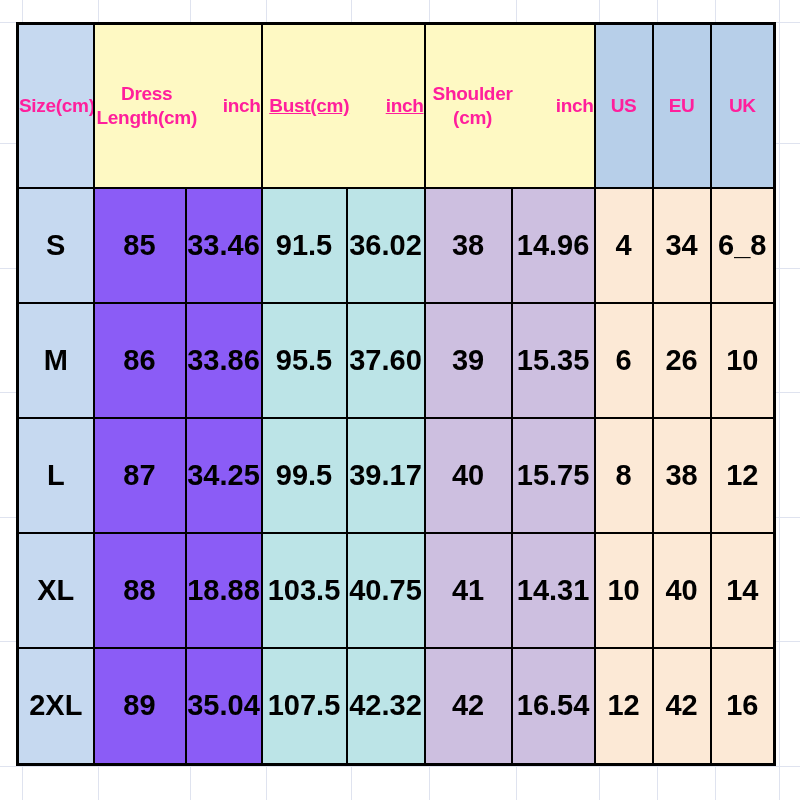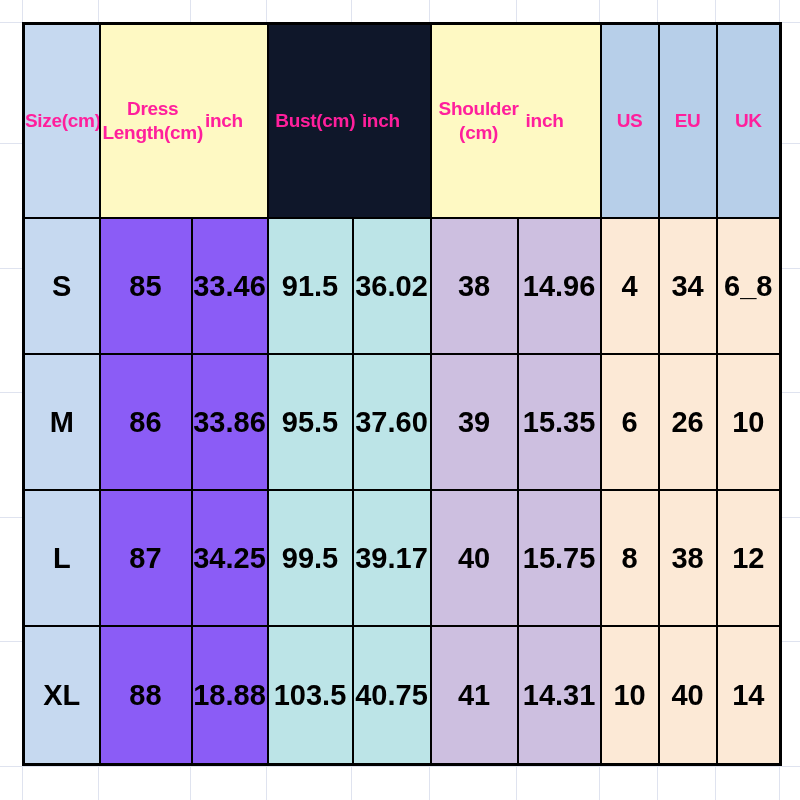--- a/index.html
+++ b/index.html
@@ -32,21 +32,21 @@
   #bg-grid .hline {
     position: absolute;
     left: 0; right: 0;
     height: 1px;
     background: #dfe3ef;
   }
 
   
   #chart-wrap {
     position: absolute;
-    left: 22px;
+    left: 16px;
     top: 22px;
     width: 757px;
     height: 744px;
     z-index: 2;
   }
   table.size-chart {
     border-collapse: collapse;
     table-layout: fixed;
     width: 757px;
     height: 744px;
@@ -63,39 +63,39 @@
   
   tr.header-row td {
     color: #ff1f9c;
     font-weight: bold;
     font-size: 19px;
     line-height: 1.25;
     letter-spacing: -0.3px;
   }
   td.h-size   { background: #c6d9f0; }
   td.h-lav    { background: #fef9c3; }
-  td.h-cyan   { background: #0f172a; }
+  td.h-cyan   { background: #fef9c3; text-decoration: underline; }
   td.h-blue   { background: #b7cfe9; }
 
   
   .hdr-split {
     display: flex;
     width: 100%;
     height: 100%;
     align-items: center;
   }
   .hdr-split .lbl-main {
     flex: 0 0 58%;
     text-align: center;
     padding: 0 2px;
     box-sizing: border-box;
   }
   .hdr-split .lbl-inch {
     flex: 1 1 auto;
-    text-align: left;
+    text-align: right;
   }
   .hdr-split.shoulder .lbl-main { flex: 0 0 56%; }
 
   
   tr.data-row td {
     color: #000000;
     font-weight: bold;
     font-size: 29px;
     font-family: "Liberation Sans", sans-serif;
   }
@@ -224,15 +224,27 @@
           <td class="c-dress">88</td>
           <td class="c-dress">18.88</td>
           <td class="c-bust">103.5</td>
           <td class="c-bust">40.75</td>
           <td class="c-should">41</td>
           <td class="c-should">14.31</td>
           <td class="c-intl">10</td>
           <td class="c-intl">40</td>
           <td class="c-intl">14</td>
         </tr>
+        <tr class="data-row">
+          <td class="c-size">2XL</td>
+          <td class="c-dress">89</td>
+          <td class="c-dress">35.04</td>
+          <td class="c-bust">107.5</td>
+          <td class="c-bust">42.32</td>
+          <td class="c-should">42</td>
+          <td class="c-should">16.54</td>
+          <td class="c-intl">12</td>
+          <td class="c-intl">42</td>
+          <td class="c-intl">16</td>
+        </tr>
       </tbody>
   </table>
 </div>
 
 </body></html>

